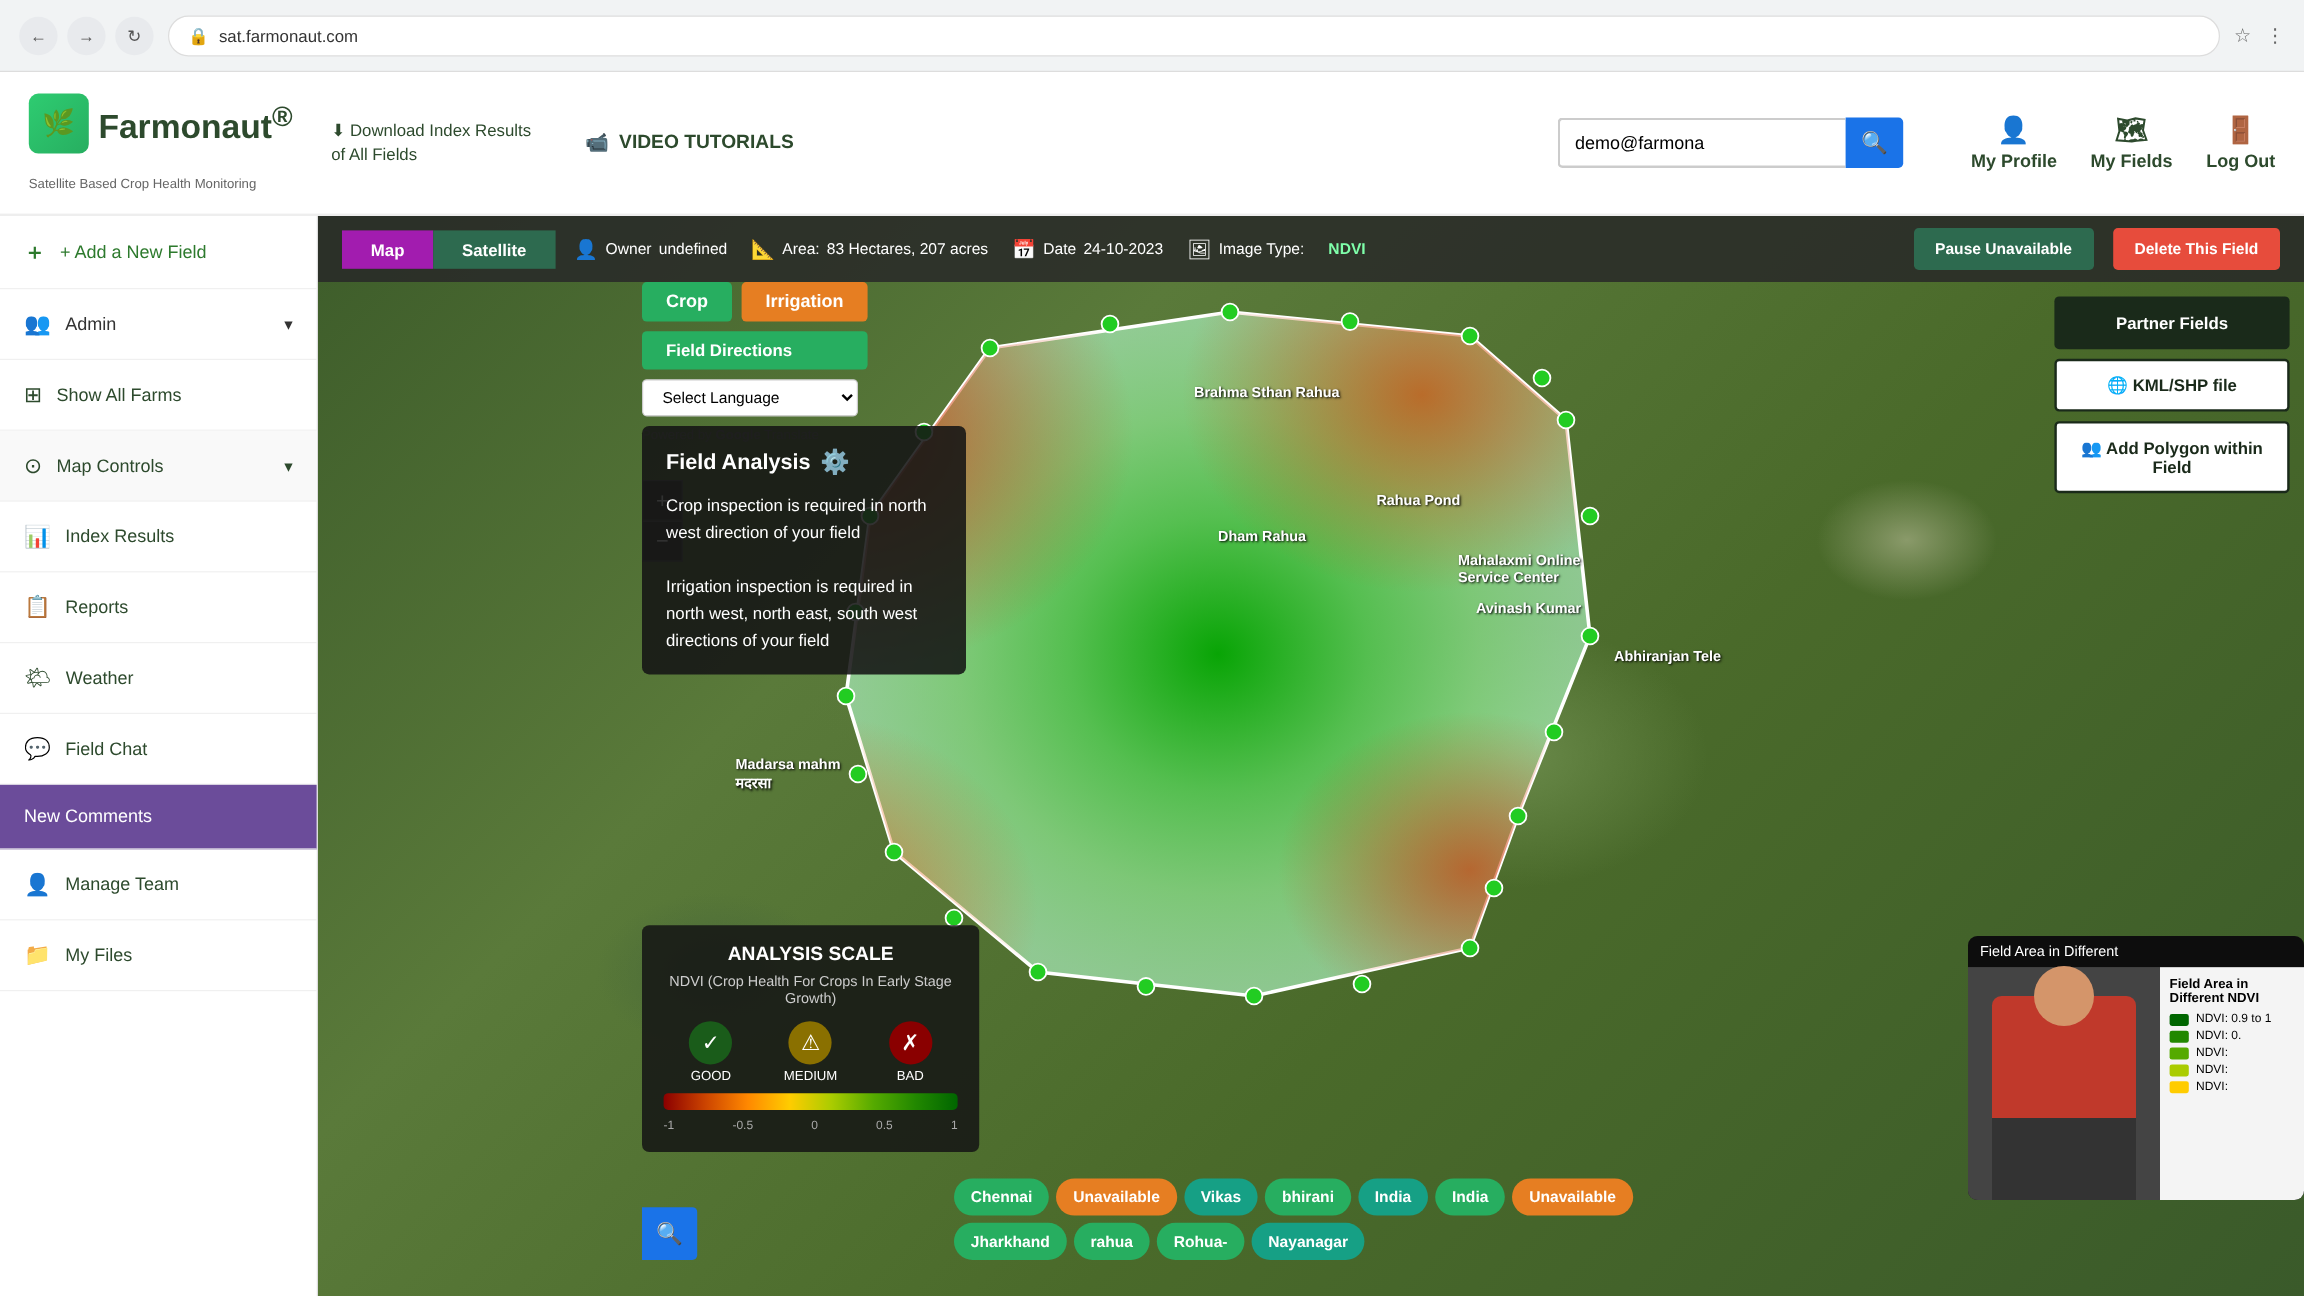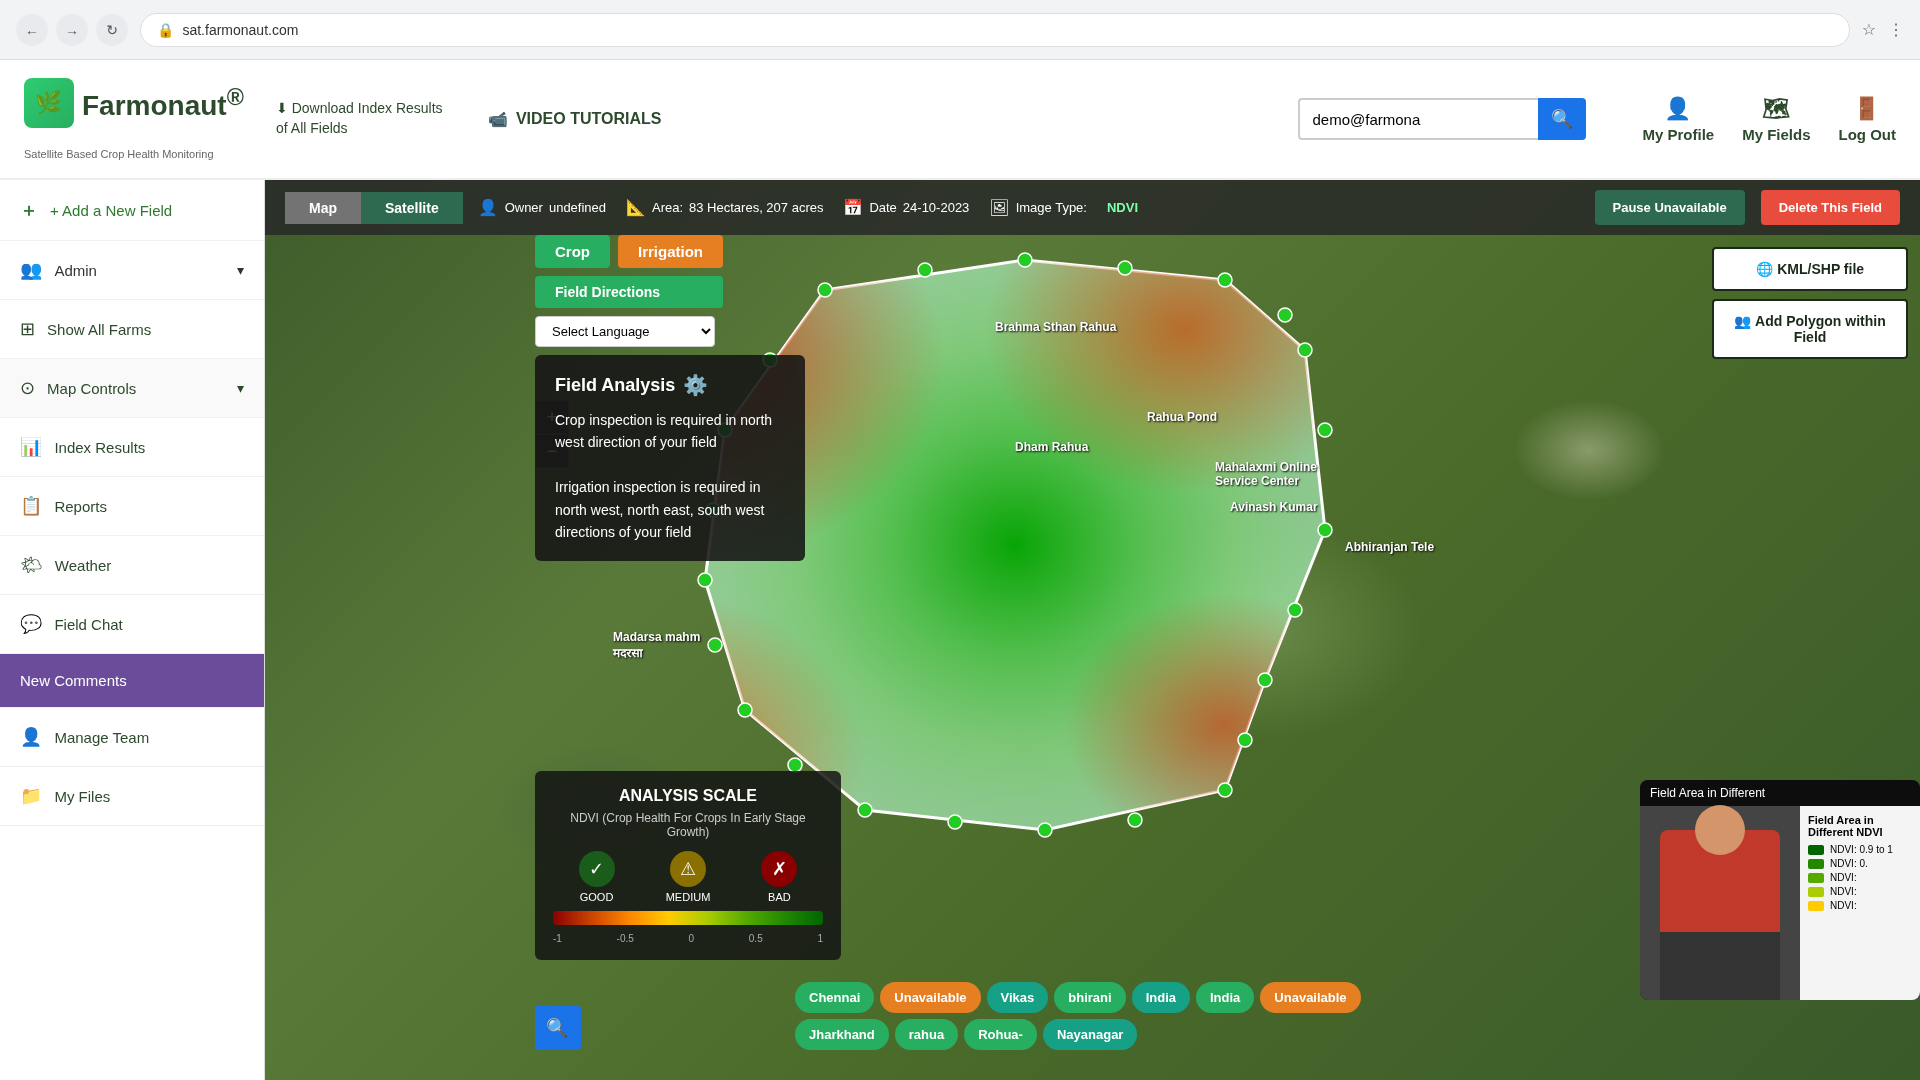--- a/index.html
+++ b/index.html
@@ -137,21 +137,21 @@
       position: absolute; top: 0; left: 0; right: 0;
       background: rgba(40,40,40,0.85);
       display: flex; align-items: center; gap: 16px;
       padding: 10px 20px; z-index: 5; flex-wrap: wrap;
     }
     .map-type-btns { display: flex; gap: 0; }
     .map-type-btn {
       padding: 8px 24px; border: none; cursor: pointer;
       font-size: 14px; font-weight: 600;
     }
-    .map-type-btn.map { background: #737373; color: white; }
+    .map-type-btn.map { background: #a21caf; color: white; }
     .map-type-btn.satellite { background: #2d6a4f; color: white; }
 
     .toolbar-info {
       display: flex; align-items: center; gap: 20px;
       color: white; font-size: 13px; flex: 1; flex-wrap: wrap;
     }
     .toolbar-item { display: flex; align-items: center; gap: 6px; }
     .toolbar-item .t-icon { font-size: 16px; }
 
     .pause-btn {
@@ -228,21 +228,21 @@
     }
     .fa-icon { font-size: 20px; }
     .fa-text { font-size: 14px; line-height: 1.6; }
 
     
     .analysis-scale {
       position: absolute;
       bottom: 120px; left: 270px;
       background: rgba(20,20,20,0.85);
       color: white; padding: 16px 18px;
-      border-radius: 6px; width: 306px;
+      border-radius: 6px; width: 281px;
       z-index: 6;
     }
     .as-title { font-size: 16px; font-weight: bold; text-align: center; margin-bottom: 6px; }
     .as-subtitle { font-size: 12px; text-align: center; color: #ccc; margin-bottom: 12px; }
     .as-icons { display: flex; justify-content: space-around; margin-bottom: 8px; }
     .as-icon-item { display: flex; flex-direction: column; align-items: center; gap: 4px; font-size: 11px; }
     .as-icon-circle {
       width: 36px; height: 36px; border-radius: 50%;
       display: flex; align-items: center; justify-content: center;
       font-size: 18px;
@@ -671,20 +671,21 @@
       <span class="field-tag tag-teal">India</span>
       <span class="field-tag tag-green">India</span>
       <span class="field-tag tag-orange">Unavailable</span>
       <span class="field-tag tag-green">Jharkhand</span>
       <span class="field-tag tag-green">rahua</span>
       <span class="field-tag tag-green">Rohua-</span>
       <span class="field-tag tag-teal">Nayanagar</span>
     </div>
 
     <div class="right-panel">
+      <button class="rp-btn">Partner Fields</button>
       <button class="rp-btn-outline">
         🌐 <span>KML/SHP file</span>
       </button>
       <button class="rp-btn-outline">
         👥 <span>Add Polygon within Field</span>
       </button>
     </div>
 
     <div class="video-widget">
       <div class="video-header">

